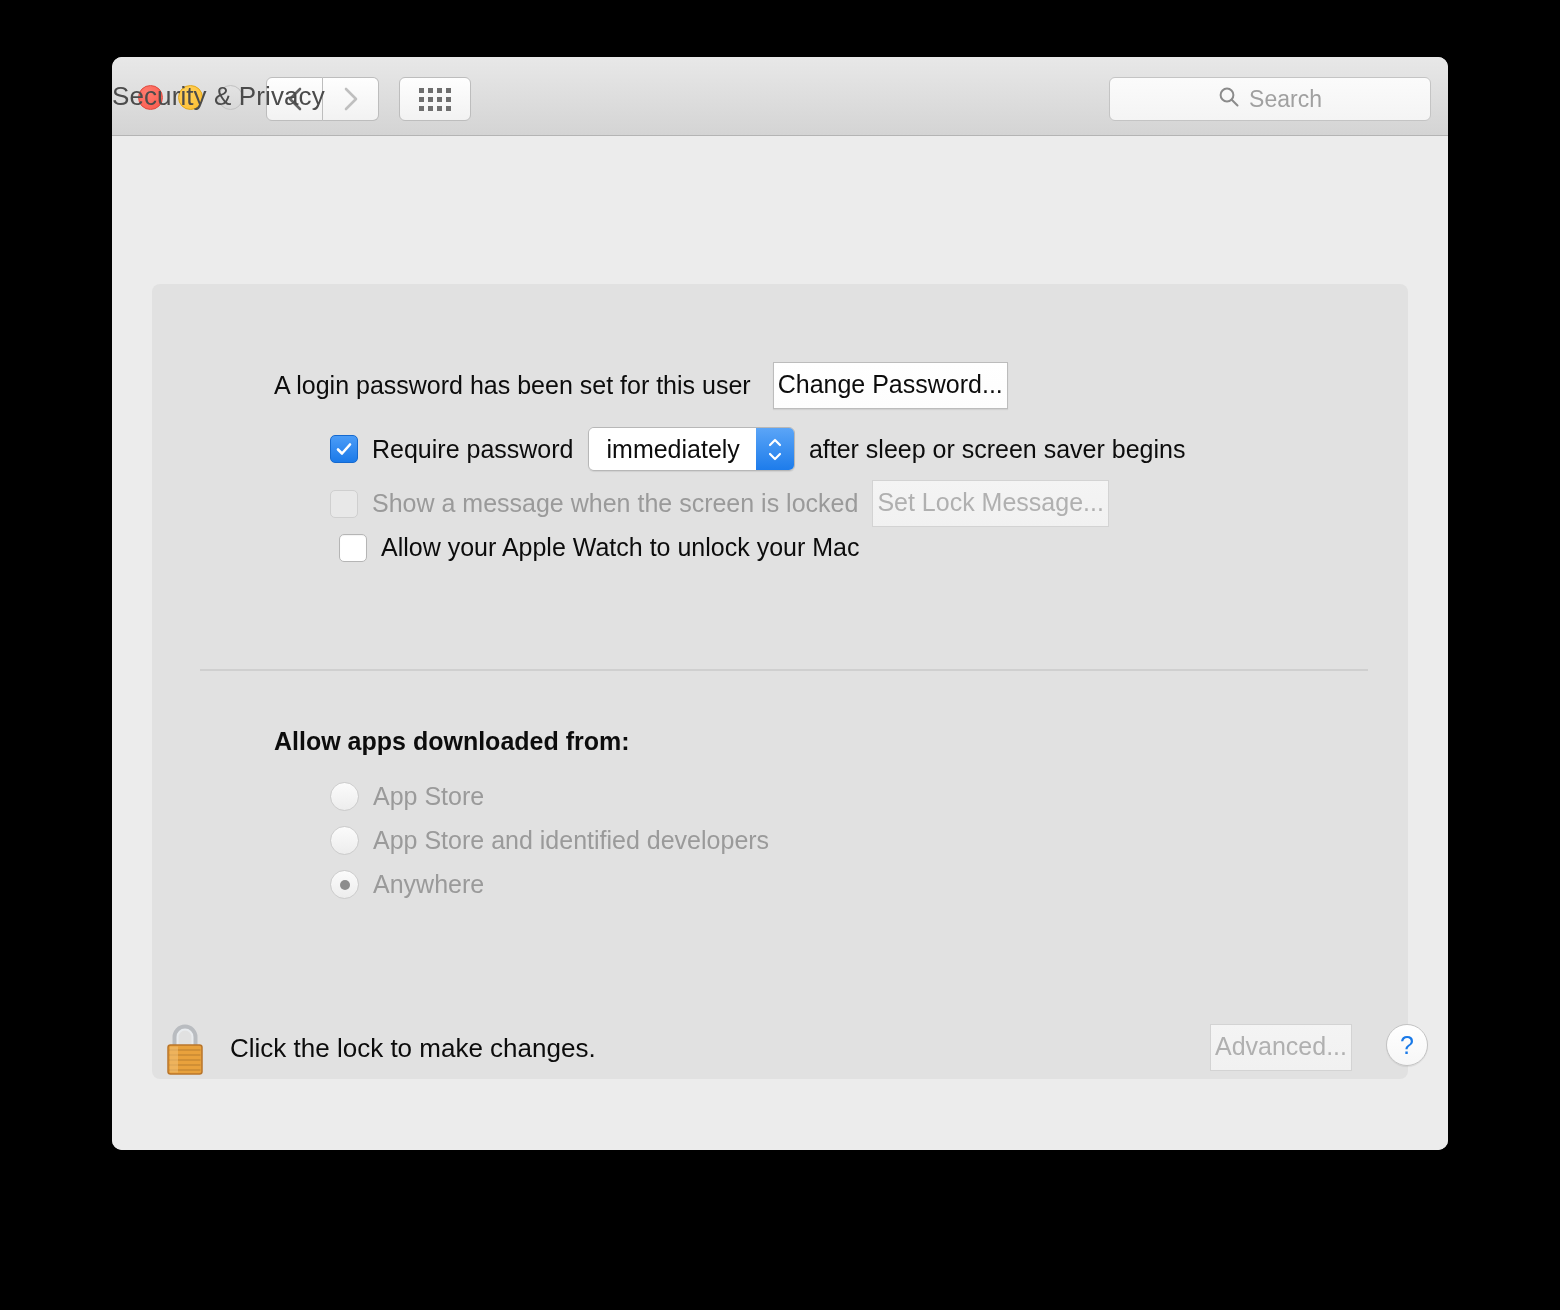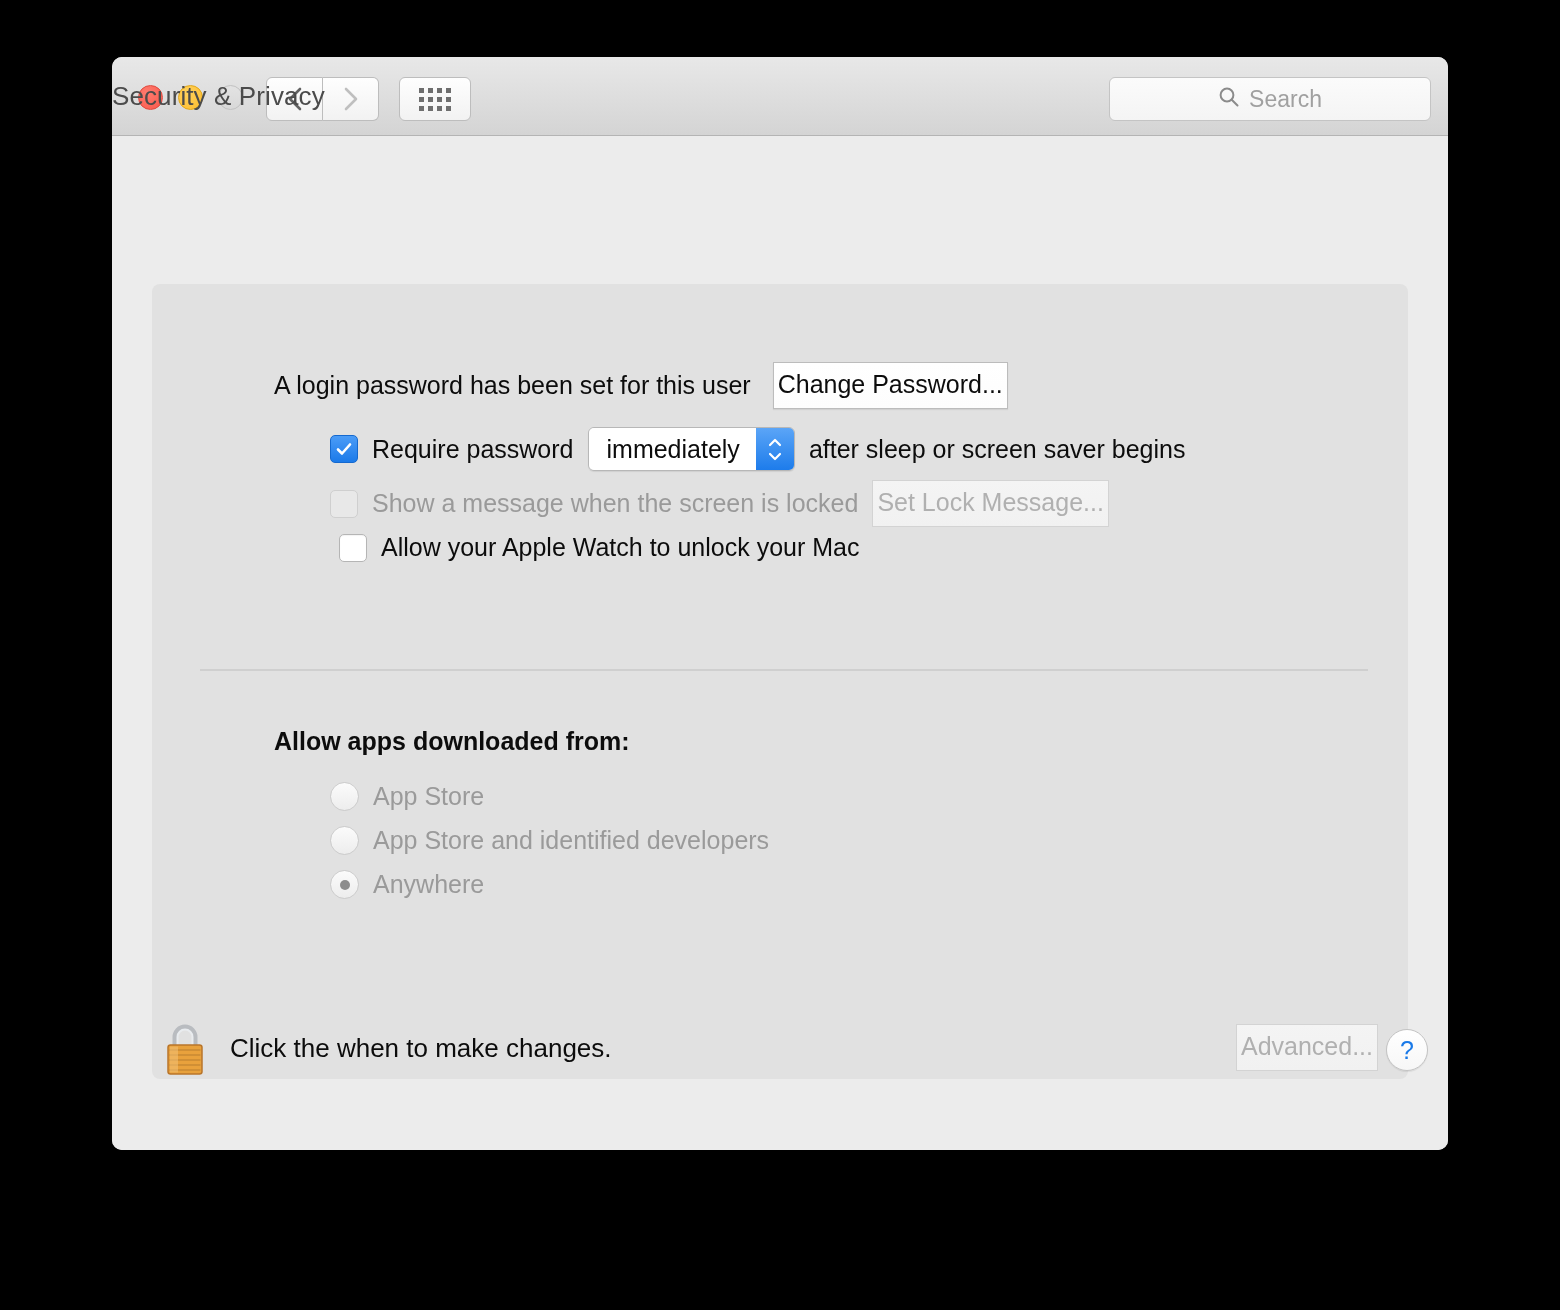--- a/index.html
+++ b/index.html
@@ -290,22 +290,22 @@
     gap: 22px;
   }
   .lock-icon { width: 46px; height: 56px; display: block; }
   .lock-text { font-size: 26px; color: #0c0c0c; }
 
   .bottom-right {
     position: absolute;
     right: 20px;
     top: 24px;
     display: flex;
-    align-items: flex-end;
-    gap: 8px;
+    align-items: flex-start;
+    gap: 34px;
   }
   .help-btn {
     width: 40px; height: 40px;
     border-radius: 50%;
     background: linear-gradient(to bottom, #ffffff, #f7f7f7);
     border: 1px solid #c3c3c3;
     display: flex;
     align-items: center;
     justify-content: center;
     font-size: 25px;
@@ -450,21 +450,21 @@
             <g stroke="#c98a33" stroke-width="1.6">
               <line x1="7.5" y1="30" x2="38.5" y2="30"></line>
               <line x1="7.5" y1="35" x2="38.5" y2="35"></line>
               <line x1="7.5" y1="40" x2="38.5" y2="40"></line>
               <line x1="7.5" y1="45" x2="38.5" y2="45"></line>
               <line x1="7.5" y1="50" x2="38.5" y2="50"></line>
             </g>
             <rect x="8" y="26.5" width="8" height="26" fill="#f3c276" opacity="0.55"></rect>
           </svg>
         </span>
-        <span class="lock-text">Click the when to make changes.</span>
+        <span class="lock-text">Click the lock to make changes.</span>
       </div>
       <div class="bottom-right">
         <button class="btn disabled">Advanced...</button>
         <span class="help-btn">?</span>
       </div>
     </div>
 
   </div>
 </div>
 

